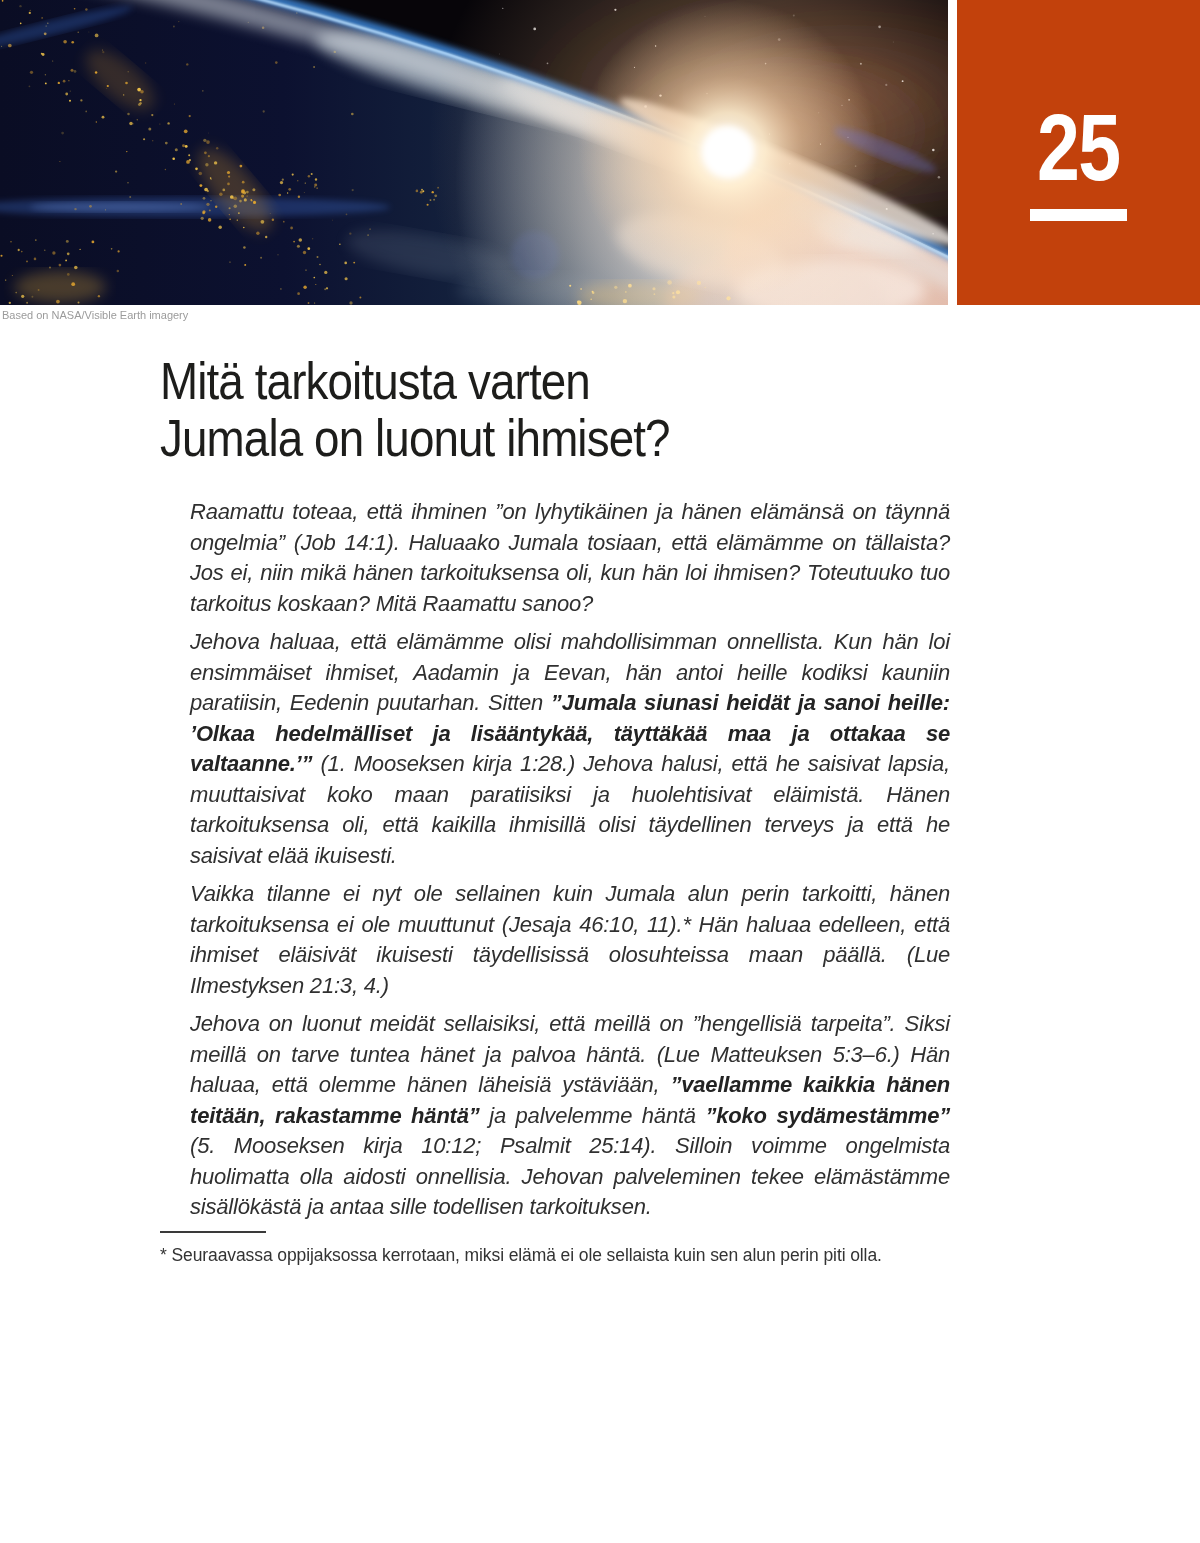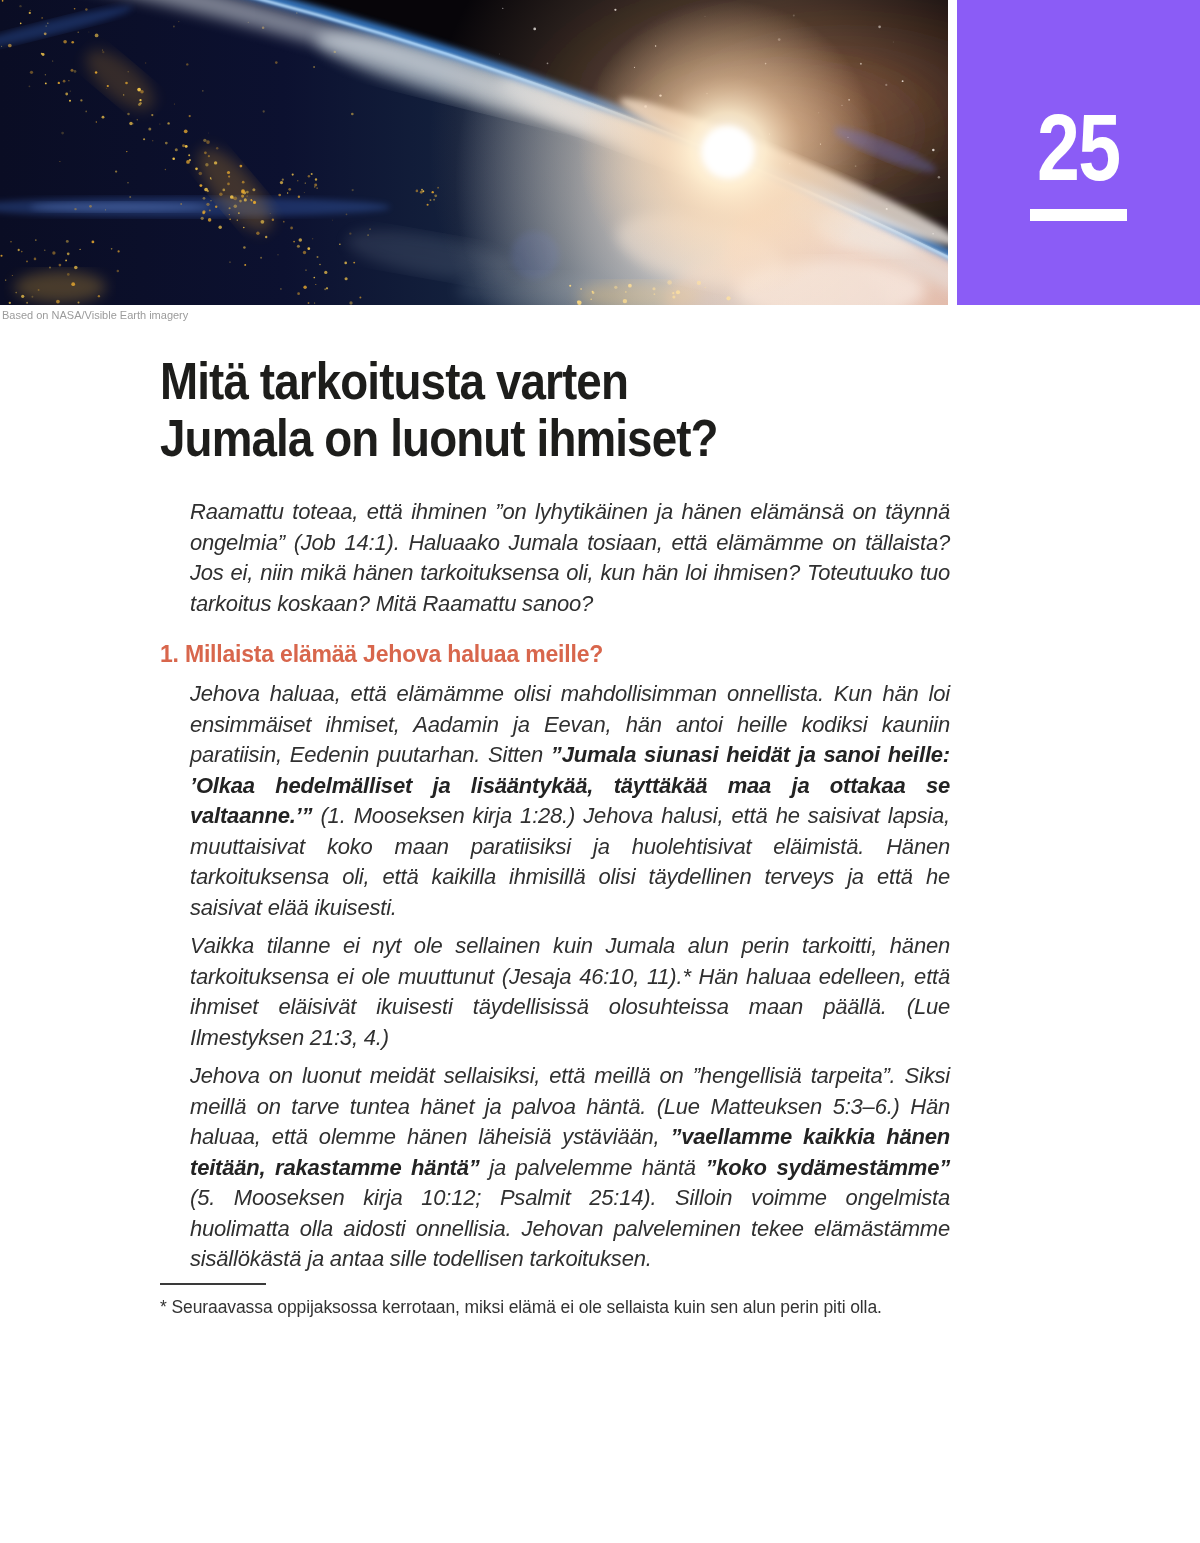--- a/index.html
+++ b/index.html
@@ -9,40 +9,40 @@
     -webkit-font-smoothing:antialiased;
   }
   .page{width:1200px;height:1543px;position:relative;}
 
   
   header.hero-header{position:relative;width:1200px;height:305px;}
   .hero{position:absolute;left:0;top:0;width:948px;height:305px;overflow:hidden;background:#05060c;}
   .hero svg{display:block;width:948px;height:305px;}
   .lesson-badge{
     position:absolute;left:957px;top:0;width:243px;height:305px;
-    background:#8b5cf6;display:flex;flex-direction:column;align-items:center;
+    background:#c2410c;display:flex;flex-direction:column;align-items:center;
     justify-content:center;transform:translateY(0);
   }
   .badge-inner{display:flex;flex-direction:column;align-items:center;transform:translateY(8px);}
   .lesson-num{
     color:#ffffff;font-weight:bold;font-size:94px;line-height:94px;
     letter-spacing:-2px;transform:scaleX(.82);transform-origin:center;
   }
   .lesson-underline{width:97px;height:12px;background:#ffffff;margin-top:14px;}
 
   
   .caption{
     margin:3px 0 0 2px;font-size:11px;line-height:15px;color:#9b9b9b;
     letter-spacing:0;
   }
 
   
   main.content{margin:0 0 0 160px;width:800px;}
   h1.page-title{
-    margin:30px 0 0 0;padding:0;color:#1d1d1b;font-weight:bold;
+    margin:30px 0 0 0;padding:0;color:#1d1d1b;font-weight:normal;
     font-size:52px;line-height:57px;letter-spacing:-1px;
   }
   h1.page-title .t-line{display:block;transform:scaleX(.88);transform-origin:left center;white-space:nowrap;}
 
   .body-text{
     margin:0 0 8px 30px;width:760px;text-align:justify;
     font-size:22px;line-height:30.5px;letter-spacing:-0.2px;color:#303030;font-style:italic;
   }
   .body-text strong{font-weight:bold;color:#232323;}
   p.intro{margin-top:30px;}
@@ -488,21 +488,20 @@
 
   <main class="content">
     <h1 class="page-title">
       <span class="t-line">Mitä tarkoitusta varten</span>
       <span class="t-line">Jumala on luonut ihmiset?</span>
     </h1>
 
     <p class="body-text intro"><span>Raamattu toteaa, että ihminen ”on lyhytikäinen ja hänen elämänsä on täynnä ongelmia” (Job 14:1). Haluaako Jumala tosiaan, että elämämme on tällaista? Jos ei, niin mikä hänen tarkoituksensa oli, kun hän loi ihmisen? Toteutuuko tuo tarkoitus koskaan? Mitä Raamattu sanoo?</span></p>
 
     <section class="lesson-section" id="section-1">
-      <h2 class="q-heading">1. Millaista elämää Jehova haluaa meille?</h2>
       <p class="body-text"><span>Jehova haluaa, että elämämme olisi mahdollisimman onnellista. Kun hän loi ensimmäiset ihmiset, Aadamin ja Eevan, hän antoi heille kodiksi kauniin paratiisin, Eedenin puutarhan. Sitten </span><strong>”Jumala siunasi heidät ja sanoi heille: ’Olkaa hedelmälliset ja lisääntykää, täyttäkää maa ja ottakaa se valtaanne.’”</strong><span> (1. Mooseksen kirja 1:28.) Jehova halusi, että he saisivat lapsia, muuttaisivat koko maan paratiisiksi ja huolehtisivat eläimistä. Hänen tarkoituksensa oli, että kaikilla ihmisillä olisi täydellinen terveys ja että he saisivat elää ikuisesti.</span></p>
       <p class="body-text"><span>Vaikka tilanne ei nyt ole sellainen kuin Jumala alun perin tarkoitti, hänen tarkoituksensa ei ole muuttunut (Jesaja 46:10, 11).* Hän haluaa edelleen, että ihmiset eläisivät ikuisesti täydellisissä olosuhteissa maan päällä. (Lue Ilmestyksen 21:3, 4.)</span></p>
     </section>
 
     <section class="lesson-section" id="section-2">
       <p class="body-text"><span>Jehova on luonut meidät sellaisiksi, että meillä on ”hengellisiä tarpeita”. Siksi meillä on tarve tuntea hänet ja palvoa häntä. (Lue Matteuksen 5:3–6.) Hän haluaa, että olemme hänen läheisiä ystäviään, </span><strong>”vaellamme kaikkia hänen teitään, rakastamme häntä”</strong><span> ja palvelemme häntä </span><strong>”koko sydämestämme”</strong><span> (5. Mooseksen kirja 10:12; Psalmit 25:14). Silloin voimme ongelmista huolimatta olla aidosti onnellisia. Jehovan palveleminen tekee elämästämme sisällökästä ja antaa sille todellisen tarkoituksen.</span></p>
     </section>
 
     <div class="footnote-rule"></div>
     <p class="footnote">* Seuraavassa oppijaksossa kerrotaan, miksi elämä ei ole sellaista kuin sen alun perin piti olla.</p>

